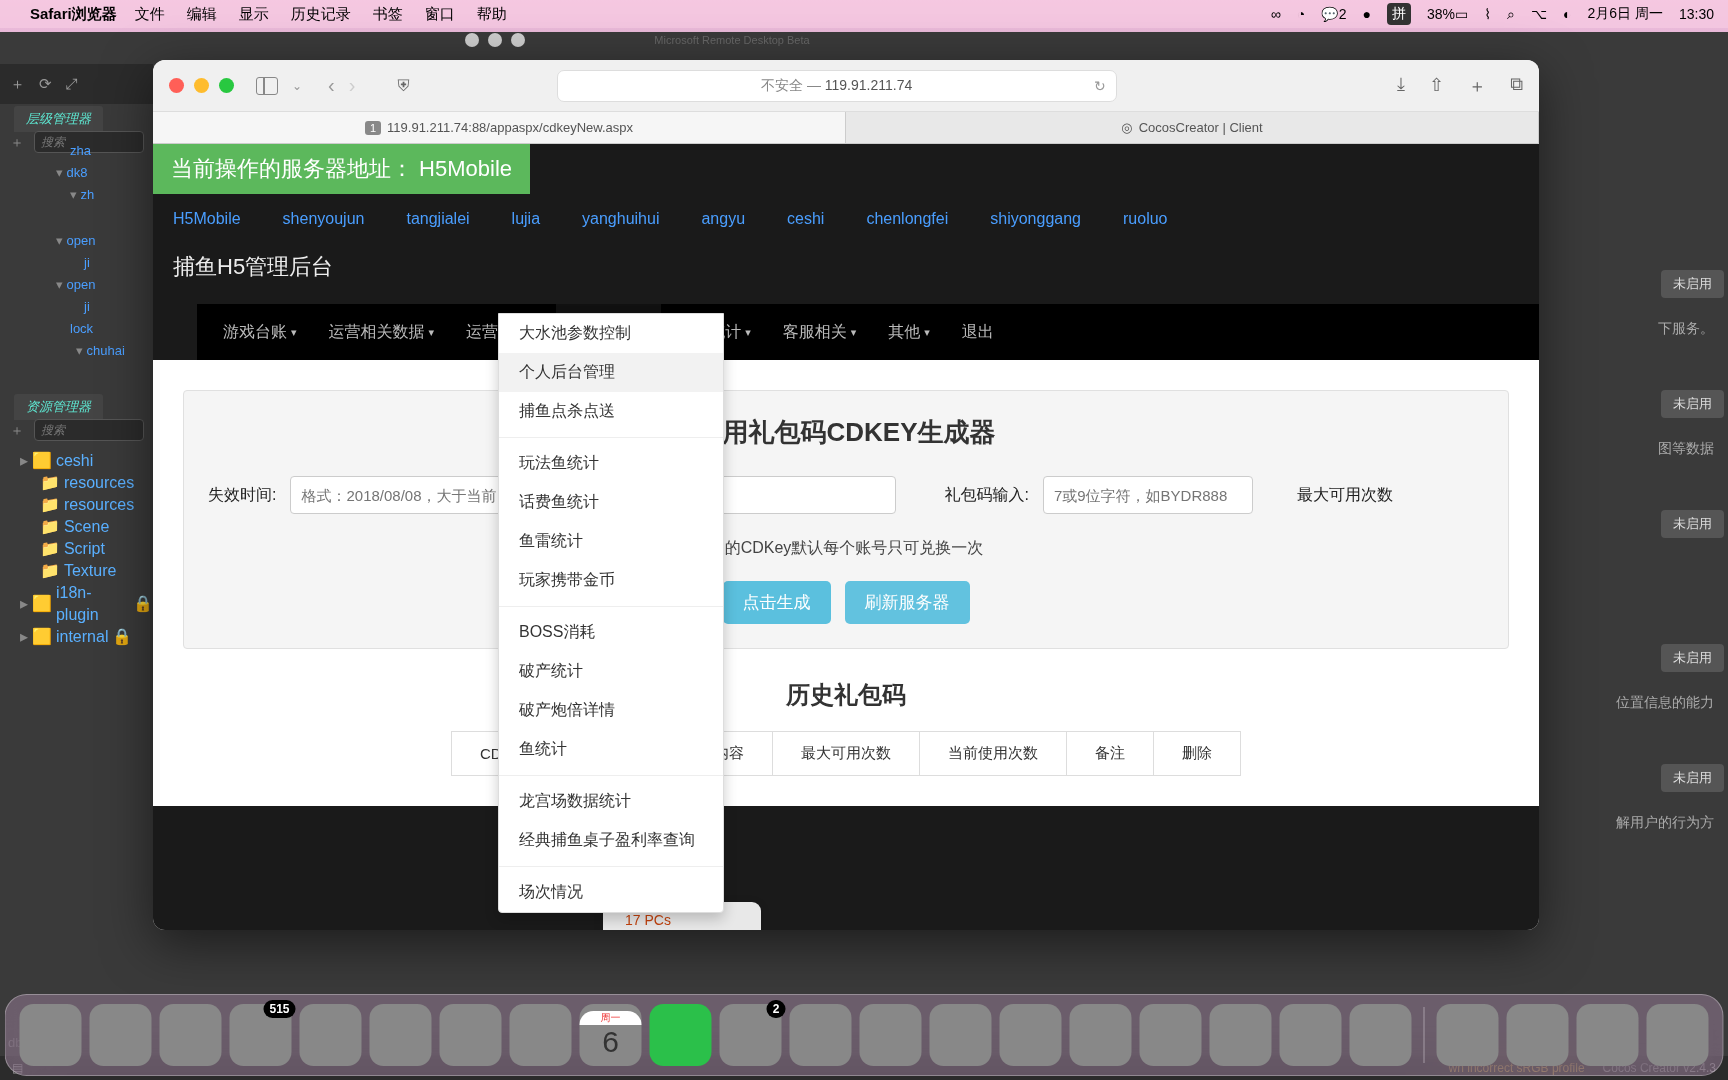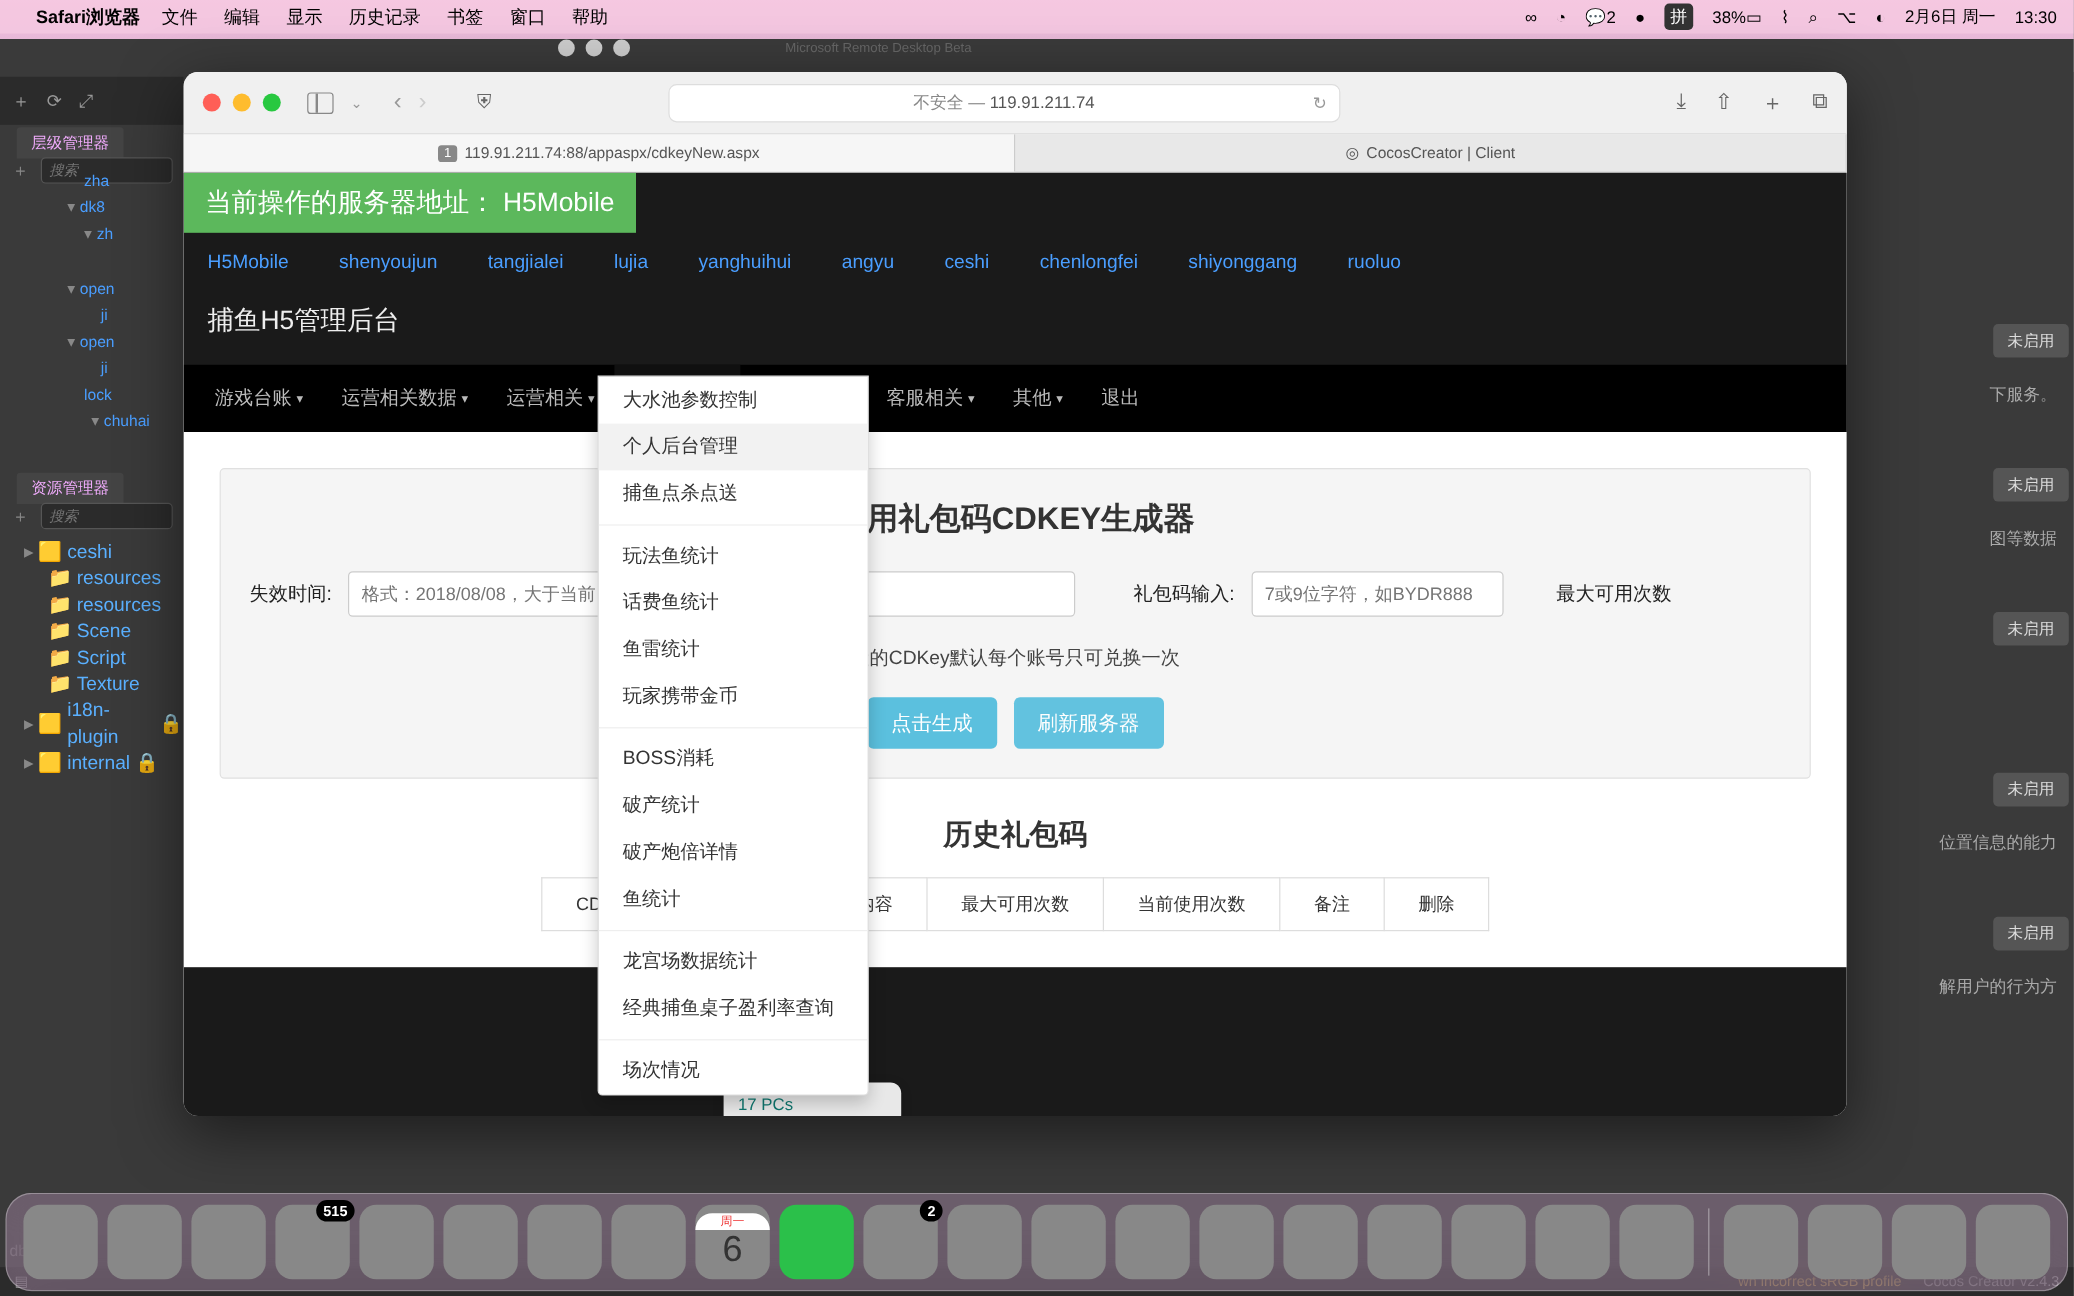--- a/index.html
+++ b/index.html
@@ -15,21 +15,21 @@
 
 
 .rdp-title{position:absolute;top:28px;left:462px;width:540px;height:24px;display:flex;align-items:center;justify-content:center;font-size:11px;color:#666;}
 .rdp-traffic{position:absolute;top:33px;left:465px;display:flex;gap:9px;}
 .rdp-traffic span{width:14px;height:14px;border-radius:50%;background:#ccc;}
 
 
 .cc-editor{position:absolute;top:60px;left:0;right:0;bottom:0;background:#3a3a3a;color:#bbb;font-size:13px;}
 .cc-toolbar{position:absolute;top:64px;left:0;width:153px;height:40px;background:#2b2b2b;display:flex;align-items:center;padding:0 10px;gap:14px;}
 .cc-toolbar span{color:#999;font-size:15px;}
-.cc-panel-title{position:absolute;left:14px;background:#444;padding:4px 12px;border-radius:3px 3px 0 0;font-size:13px;color:#f0abfc;}
+.cc-panel-title{position:absolute;left:14px;background:#444;padding:4px 12px;border-radius:3px 3px 0 0;font-size:13px;color:#5eead4;font-style:italic;}
 .cc-tree{position:absolute;left:0;width:153px;top:140px;font-size:13px;color:#4a9eff;line-height:22px;}
 .cc-tree .row{padding-left:40px;white-space:nowrap;overflow:hidden;}
 .cc-tree .caret::before{content:"▾";color:#888;margin-right:4px;}
 .cc-assets{position:absolute;left:0;width:153px;top:444px;}
 .cc-assets .row{padding-left:20px;line-height:22px;display:flex;align-items:center;gap:4px;}
 .cc-assets .folder{color:#5ab0ff;}
 .cc-assets .caret-r::before{content:"▸";color:#888;}
 .cc-right{position:absolute;right:4px;top:270px;display:flex;flex-direction:column;gap:46px;align-items:flex-end;}
 .cc-btn{background:#555;color:#ddd;padding:5px 12px;border-radius:4px;font-size:13px;}
 .cc-right-text{color:#aaa;font-size:14px;padding:6px 10px;}
@@ -54,21 +54,21 @@
 .sf-tab{flex:1;display:flex;align-items:center;justify-content:center;font-size:13px;color:#555;border-right:1px solid #ccc;gap:6px;}
 .sf-tab.active{background:#f6f6f6;}
 .sf-tab .badge{background:#888;color:#fff;font-size:11px;padding:1px 5px;border-radius:3px;}
 
 
 .page{background:#1a1a1a;color:#eee;height:calc(100% - 84px);overflow:hidden;}
 .srv-banner{background:#5cb85c;color:#fff;font-size:22px;font-weight:500;padding:10px 18px;display:inline-block;}
 .srv-links{padding:16px 20px;display:flex;gap:42px;font-size:16px;}
 .srv-links a{color:#4a9eff;}
 .page-title{font-size:22px;font-weight:400;padding:8px 20px 22px;color:#eee;}
-.navbar{background:#000;display:flex;align-items:center;height:56px;padding:0 10px;font-size:16px;}
+.navbar{background:#000;display:flex;align-items:center;height:56px;padding:0 10px;font-size:16px;margin-left:44px;}
 .nav-link{padding:0 16px;color:#bbb;display:flex;align-items:center;height:100%;position:relative;}
 .nav-link.open{background:#111;color:#fff;}
 .nav-link .caret{margin-left:4px;font-size:11px;}
 .dropdown{position:absolute;top:253px;left:345px;width:226px;background:#fff;color:#333;box-shadow:0 6px 14px rgba(0,0,0,0.2);border:1px solid #ddd;border-radius:0 0 4px 4px;font-size:16px;z-index:100;}
 .dropdown .item{padding:9px 20px;}
 .dropdown .item.hover{background:#f2f2f2;}
 .dropdown .divider{height:1px;background:#eee;margin:6px 0;}
 
 .content{background:#fff;color:#333;padding:30px;}
 .panel{background:#f5f5f5;border:1px solid #e0e0e0;border-radius:4px;padding:24px;}
@@ -82,21 +82,21 @@
 .btn{padding:10px 20px;border-radius:5px;font-size:17px;color:#fff;border:none;}
 .btn-gen{background:#5bc0de;}
 .btn-refresh{background:#5bc0de;opacity:0.95;}
 
 .section2{margin-top:30px;}
 .section2 h2{text-align:center;font-size:24px;font-weight:600;margin-bottom:20px;}
 table{border-collapse:collapse;margin:0 auto;background:#fff;}
 th{border:1px solid #ddd;padding:12px 28px;font-size:15px;font-weight:500;text-align:center;}
 
 
-.pcs-badge{position:absolute;bottom:-8px;left:450px;background:#e8e8e8;border-radius:9px;padding:10px 90px 10px 12px;font-size:14px;color:#0f766e;box-shadow:0 2px 10px rgba(0,0,0,0.15);}
+.pcs-badge{position:absolute;bottom:-8px;left:450px;background:#e8e8e8;border-radius:9px;padding:10px 90px 10px 22px;font-size:14px;color:#c2410c;box-shadow:0 2px 10px rgba(0,0,0,0.15);}
 
 
 .dock{position:absolute;bottom:4px;left:50%;transform:translateX(-50%);height:82px;background:rgba(200,160,200,0.35);border-radius:22px;padding:8px 14px;display:flex;align-items:center;gap:8px;backdrop-filter:blur(20px);border:1px solid rgba(255,255,255,0.3);}
 .dock .app{width:62px;height:62px;border-radius:14px;background:#888;position:relative;}
 .dock .sep{width:1px;height:56px;background:rgba(255,255,255,0.4);margin:0 4px;}
 .dock .badge{position:absolute;top:-4px;right:-4px;background:#000000;color:#fff;font-size:12px;padding:2px 6px;border-radius:10px;font-weight:600;}
 
 .fi{background:linear-gradient(180deg,#59c3ff,#2b8fff);} 
 .la{background:#fff;} .sa{background:linear-gradient(180deg,#3fd1ff,#1e6ff0);}
 .me{background:linear-gradient(180deg,#5df078,#1bc44e);} .ma{background:linear-gradient(180deg,#3296ff,#1560d8);}

